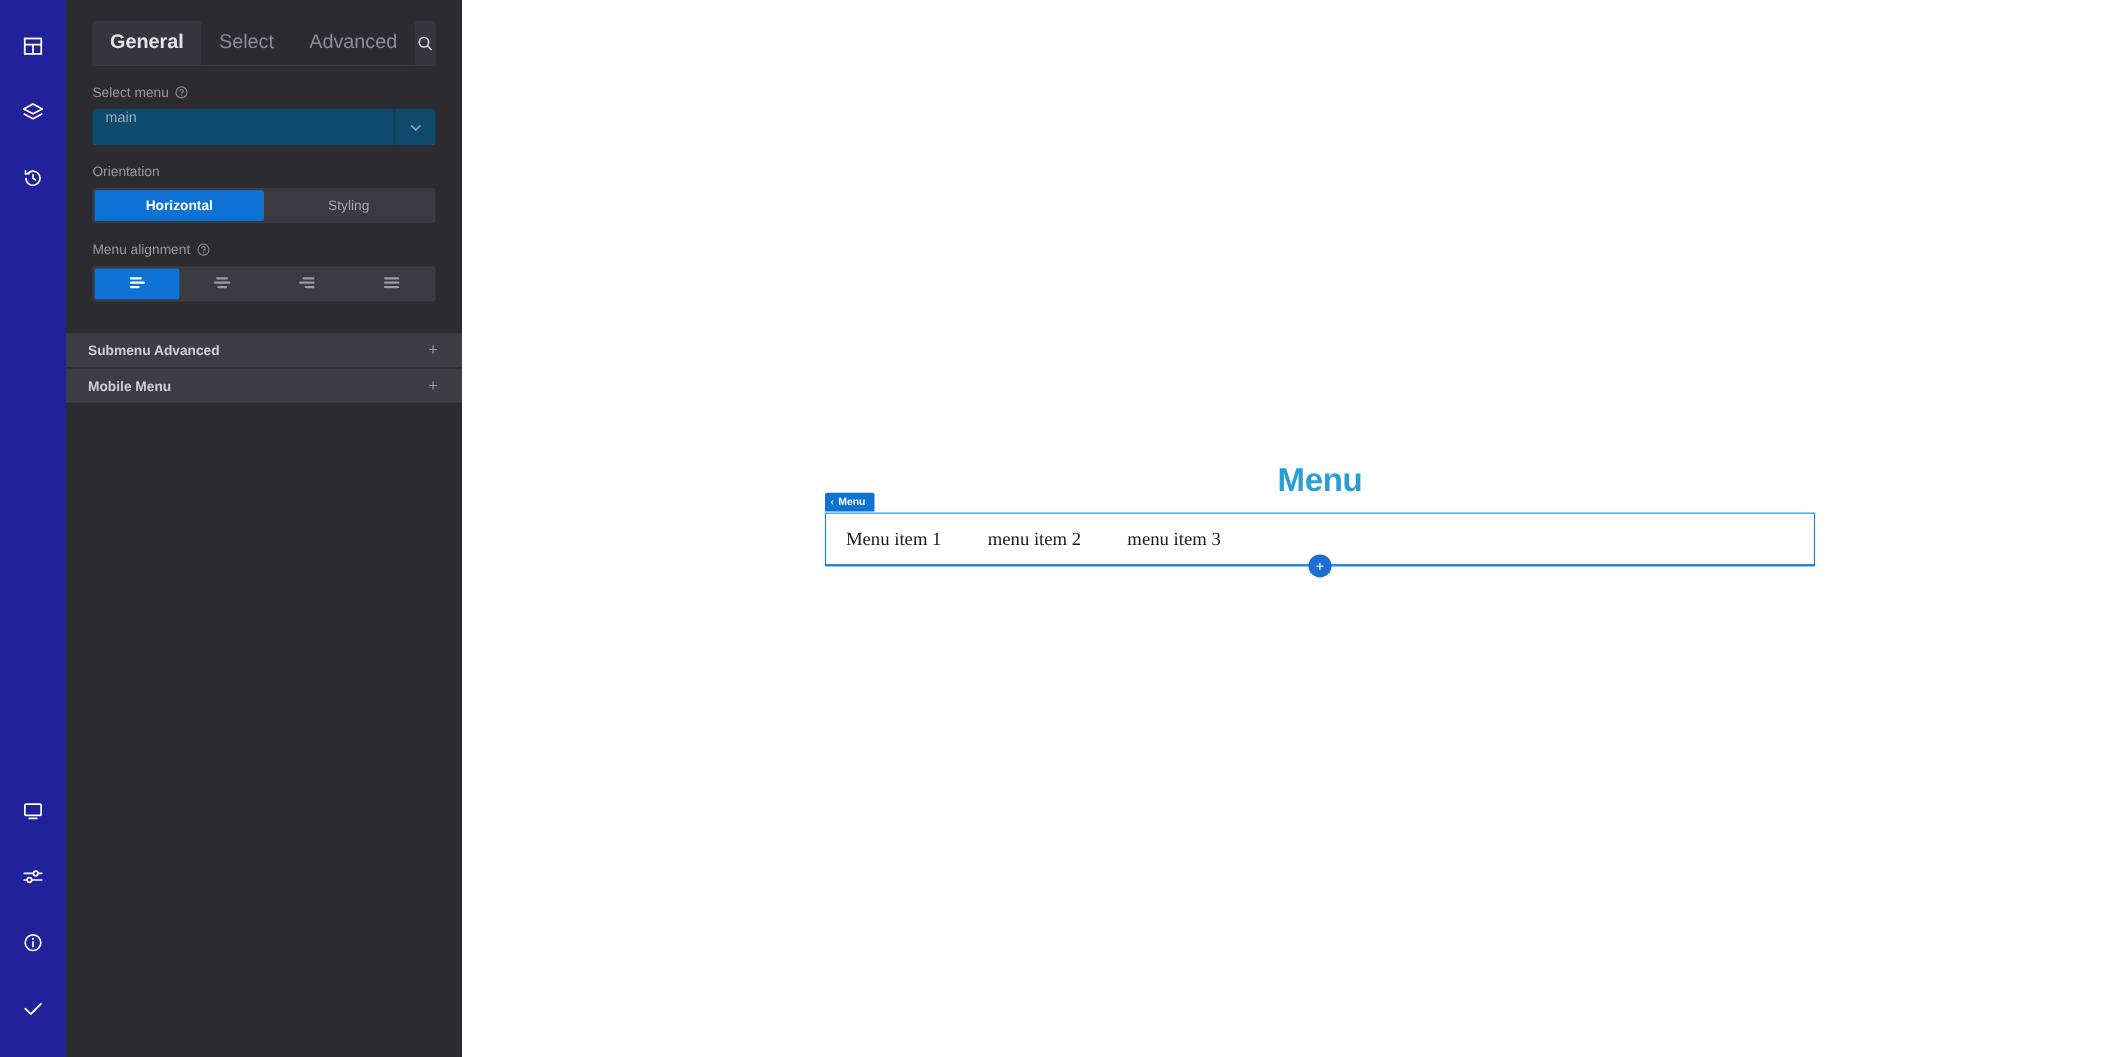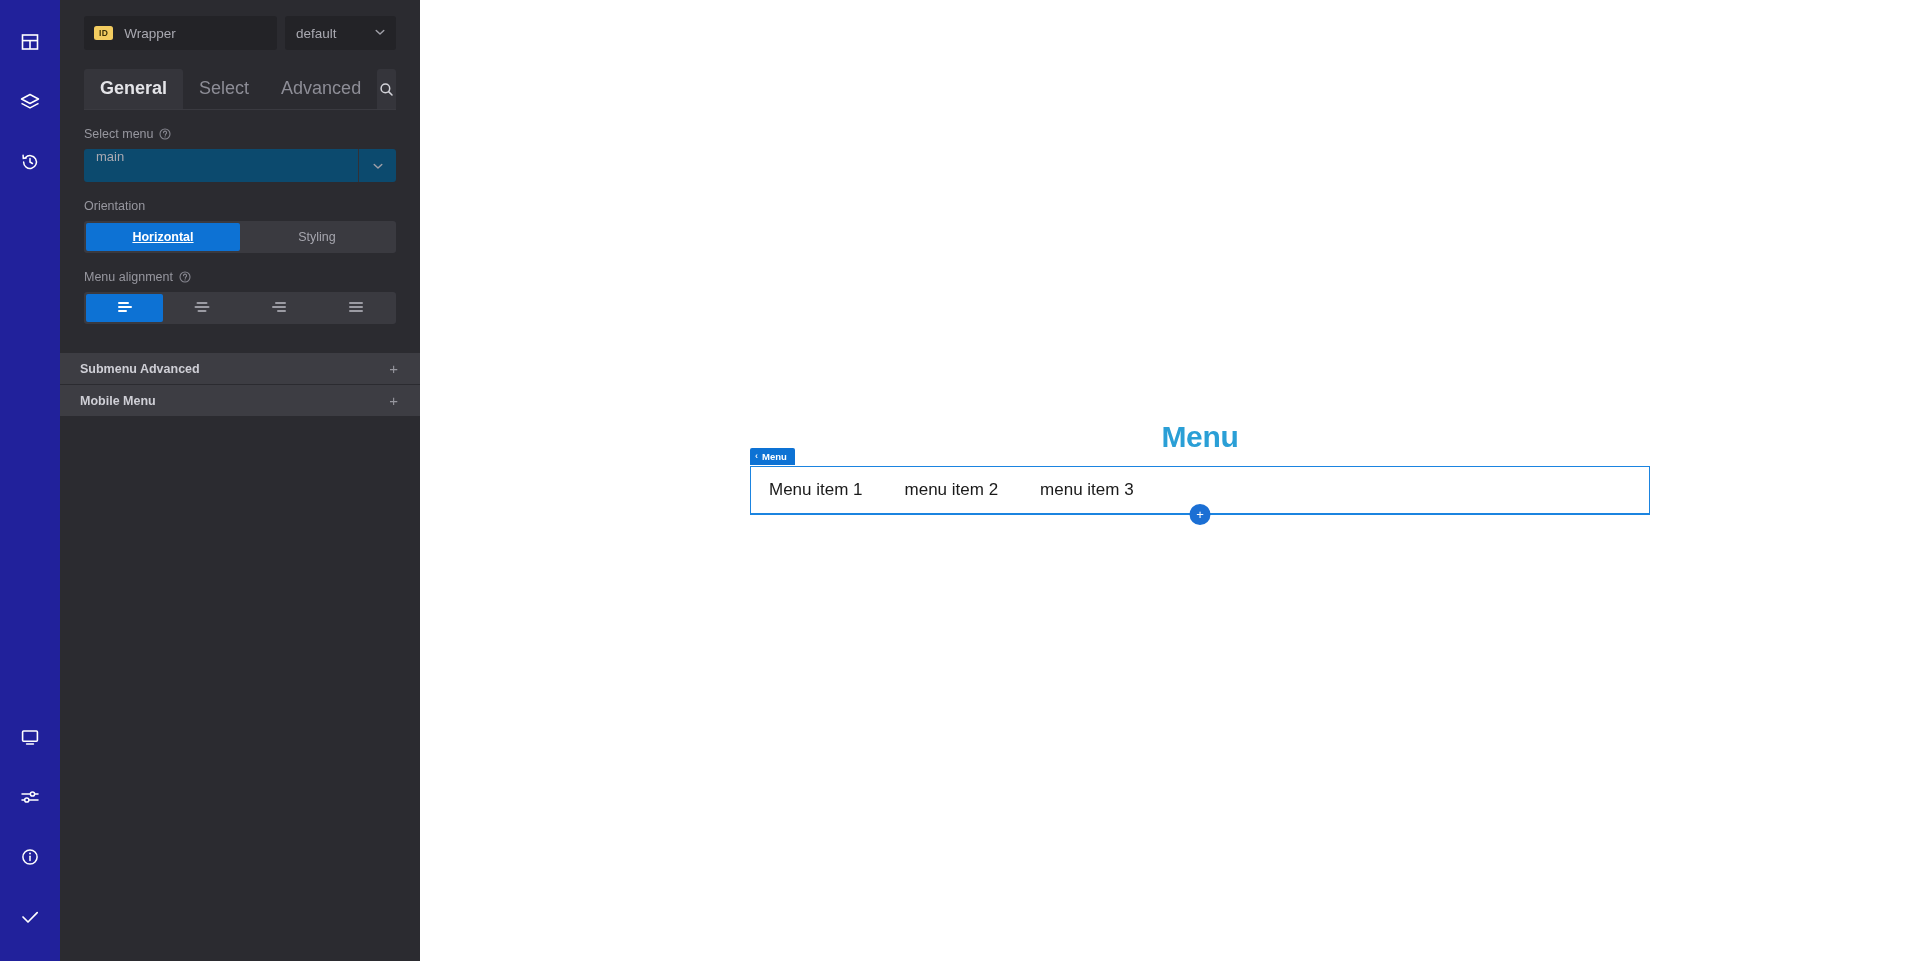--- a/index.html
+++ b/index.html
@@ -203,21 +203,20 @@
     justify-content: center;
     font-size: 12.5px;
     color: #a6a6ae;
     border-radius: 2px;
     cursor: pointer;
   }
   .seg-item.active {
     background: #0d72d4;
     color: #ffffff;
     font-weight: bold;
-    text-decoration: underline;
   }
 
   .seg-icons { display: flex; background: #3a3a40; border-radius: 3px; padding: 2px; height: 32px; }
   .seg-ibtn {
     flex: 1 1 0;
     display: flex;
     align-items: center;
     justify-content: center;
     border-radius: 2px;
     cursor: pointer;
@@ -293,21 +292,21 @@
     border: 1.5px solid #1b84e0;
     height: 48px;
     display: flex;
     align-items: center;
     padding-left: 18px;
     background: #ffffff;
   }
 
   .menu-items { display: flex; align-items: center; }
   .menu-item {
-    font-family: Liberation Sans, sans-serif;
+    font-family: Liberation Serif, serif;
     font-size: 17px;
     color: #1a1a1a;
     padding-right: 42px;
     cursor: pointer;
     white-space: nowrap;
   }
 
   .add-divider {
     position: absolute;
     left: 0;
@@ -416,34 +415,20 @@
       </div>
 
     </div>
   </div>
 
   <div class="panel">
 
 
     <div class="panel-body">
 
-      <div class="idrow">
-        <div class="idfield">
-          <span class="id-badge">ID</span>
-          <span class="idfield-text">Wrapper</span>
-        </div>
-        <div class="idselect">
-          <span class="idselect-text">default</span>
-          <span>
-            <svg width="12" height="12" viewBox="0 0 12 12" fill="none" stroke="#a0a0a8" stroke-width="1.4" stroke-linecap="round" stroke-linejoin="round">
-              <polyline points="2.2,4.4 6,8.1 9.8,4.4"></polyline>
-            </svg>
-          </span>
-        </div>
-      </div>
 
       <div class="tabs">
         <div class="tab active">General</div>
         <div class="tab">Select</div>
         <div class="tab">Advanced</div>
         <div class="tabs-spacer"></div>
         <div class="tab-search">
           <svg width="15" height="15" viewBox="0 0 15 15" fill="none" stroke="#d4d4da" stroke-width="1.5" stroke-linecap="round">
             <circle cx="6.4" cy="6.4" r="4.3"></circle>
             <line x1="9.6" y1="9.6" x2="13" y2="13"></line>

